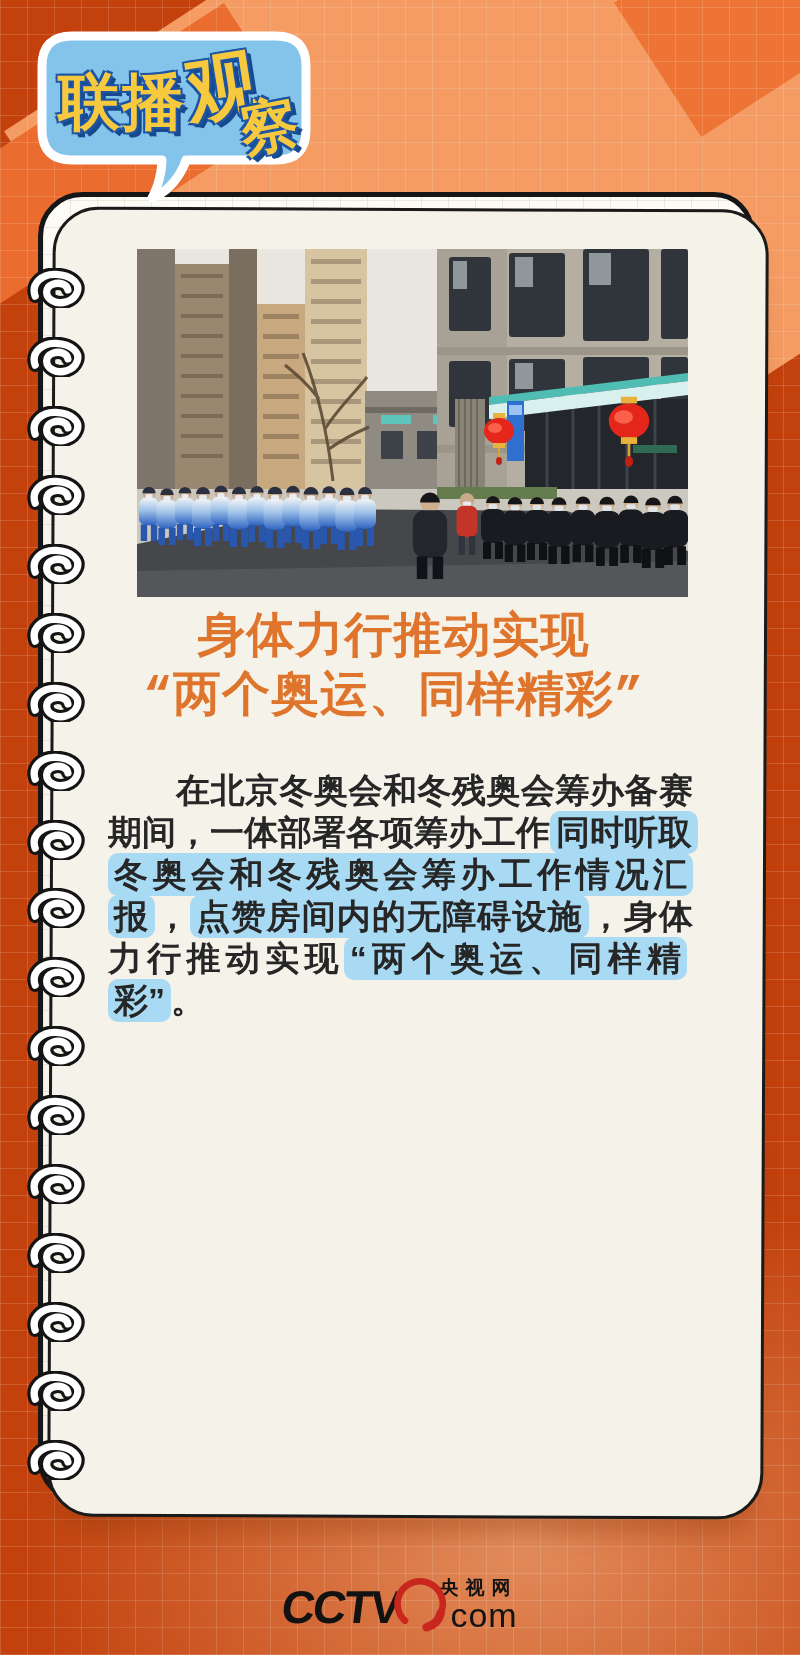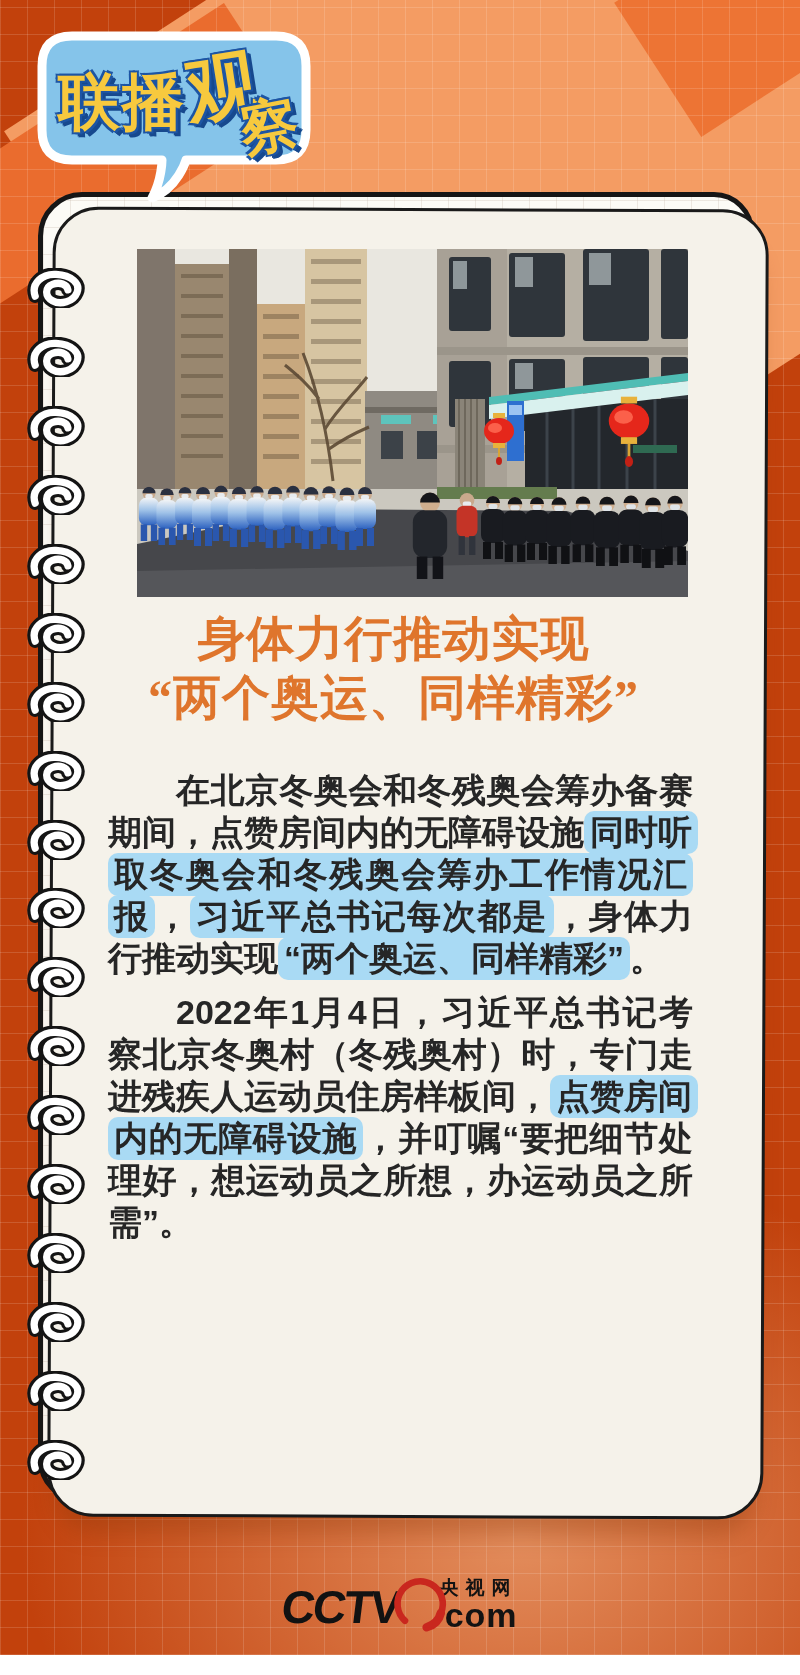--- a/index.html
+++ b/index.html
@@ -30,21 +30,21 @@
     box-shadow:0 26px 22px -10px rgba(140,55,10,.35);}
   
   .rings{position:absolute;left:24px;top:268px;width:68px;height:1212px;display:flex;
     flex-direction:column;justify-content:space-between;z-index:6;}
   .ring{width:66px;height:40px;}
   
   .photo-wrap{position:absolute;left:94px;top:52px;width:551px;height:348px;overflow:hidden;
     background:#e8e7e2;}
   
   .title-block{position:absolute;left:58px;top:412px;width:585px;text-align:center;
-    font-family:Liberation Serif, serif;font-weight:700;
+    font-family:Liberation Mono, monospace;font-weight:700;
     font-size:48px;line-height:59px;color:#df752c;letter-spacing:1px;}
   
   .body-block{position:absolute;left:65px;top:572px;width:585px;}
   .para{font-size:34px;line-height:42px;font-weight:700;color:#262626;margin:0 0 12px 0;
     text-align:justify;text-indent:2em;}
   .hl{background:#a9daf4;border-radius:10px;padding:2px 6px 3px;
     -webkit-box-decoration-break:clone;box-decoration-break:clone;}
   
   .bubble{position:absolute;left:28px;top:24px;width:290px;height:180px;z-index:7;}
   .bubble .bub-txt{position:absolute;font-weight:900;color:#f7c93e;
@@ -54,21 +54,21 @@
   .bub-t2{left:158px;top:16px;font-size:72px;transform:rotate(-9deg);}
   .bub-t3{left:212px;top:64px;font-size:58px;transform:rotate(-11deg);}
   
   .footer{position:absolute;left:0;right:0;top:1566px;display:flex;justify-content:center;z-index:2;}
   .cctv-row{position:relative;display:flex;align-items:flex-end;}
   .cctv-text{font-size:46px;font-weight:900;color:#121212;transform:skewX(-7deg);
     letter-spacing:-2px;line-height:1;}
   .swoosh{width:66px;height:66px;margin:0 -16px -2px -12px;position:relative;z-index:1;}
   .brand-col{display:flex;flex-direction:column;align-items:flex-end;margin-left:2px;}
   .brand-cn{font-size:19px;font-weight:700;letter-spacing:7px;color:#131313;}
-  .brand-com{font-size:34px;font-weight:700;letter-spacing:1px;line-height:.85;color:#131313;}
+  .brand-com{font-size:34px;font-weight:400;letter-spacing:1px;line-height:.85;color:#131313;}
 </style>
 </head>
 <body>
 
 <div class="canvas">
 
   <div class="bg-band-light"></div>
   <div class="bg-band-dark"></div>
   <div class="bg-corner-dark"></div>
   <div class="bg-glow"></div>
@@ -331,22 +331,21 @@
         </g>
       </svg>
     </div>
 
     <div class="title-block">
       <div>身体力行推动实现</div>
       <div>“两个奥运、同样精彩”</div>
     </div>
 
     <div class="body-block">
-      <p class="para"><span>在北京冬奥会和冬残奥会筹办备赛期间，点赞房间内的无障碍设施</span><span class="hl">同时听取冬奥会和冬残奥会筹办工作情况汇报</span><span>，</span><span class="hl">习近平总书记每次都是</span><span>，身体力行推动实现</span><span class="hl">“两个奥运、同样精彩”</span><span>。</span></p>
-      <p class="para"><span>2022年1月4日，习近平总书记考察北京冬奥村（冬残奥村）时，专门走进残疾人运动员住房样板间，</span><span class="hl">点赞房间内的无障碍设施</span><span>，并叮嘱“要把细节处理好，想运动员之所想，办运动员之所需”。</span></p>
+      <p class="para"><span>在北京冬奥会和冬残奥会筹办备赛期间，一体部署各项筹办工作</span><span class="hl">同时听取冬奥会和冬残奥会筹办工作情况汇报</span><span>，</span><span class="hl">点赞房间内的无障碍设施</span><span>，身体力行推动实现</span><span class="hl">“两个奥运、同样精彩”</span><span>。</span></p>
     </div>
   </div>
 
   <svg width="0" height="0" style="position:absolute">
     <symbol id="ringSym" viewBox="0 0 66 44">
       <path d="M9 31 C4 17 17 6 32 7 C49 8 59 17 55 27 C51 37 37 41 28 36 C19 31 20 21 28 18 C36 15 44 18 45 24" fill="none" stroke="#141414" stroke-width="15" stroke-linecap="round"></path>
       <path d="M9 31 C4 17 17 6 32 7 C49 8 59 17 55 27 C51 37 37 41 28 36 C19 31 20 21 28 18 C36 15 44 18 45 24" fill="none" stroke="#ffffff" stroke-width="8" stroke-linecap="round"></path>
     </symbol>
   </svg>
   <div class="rings">

